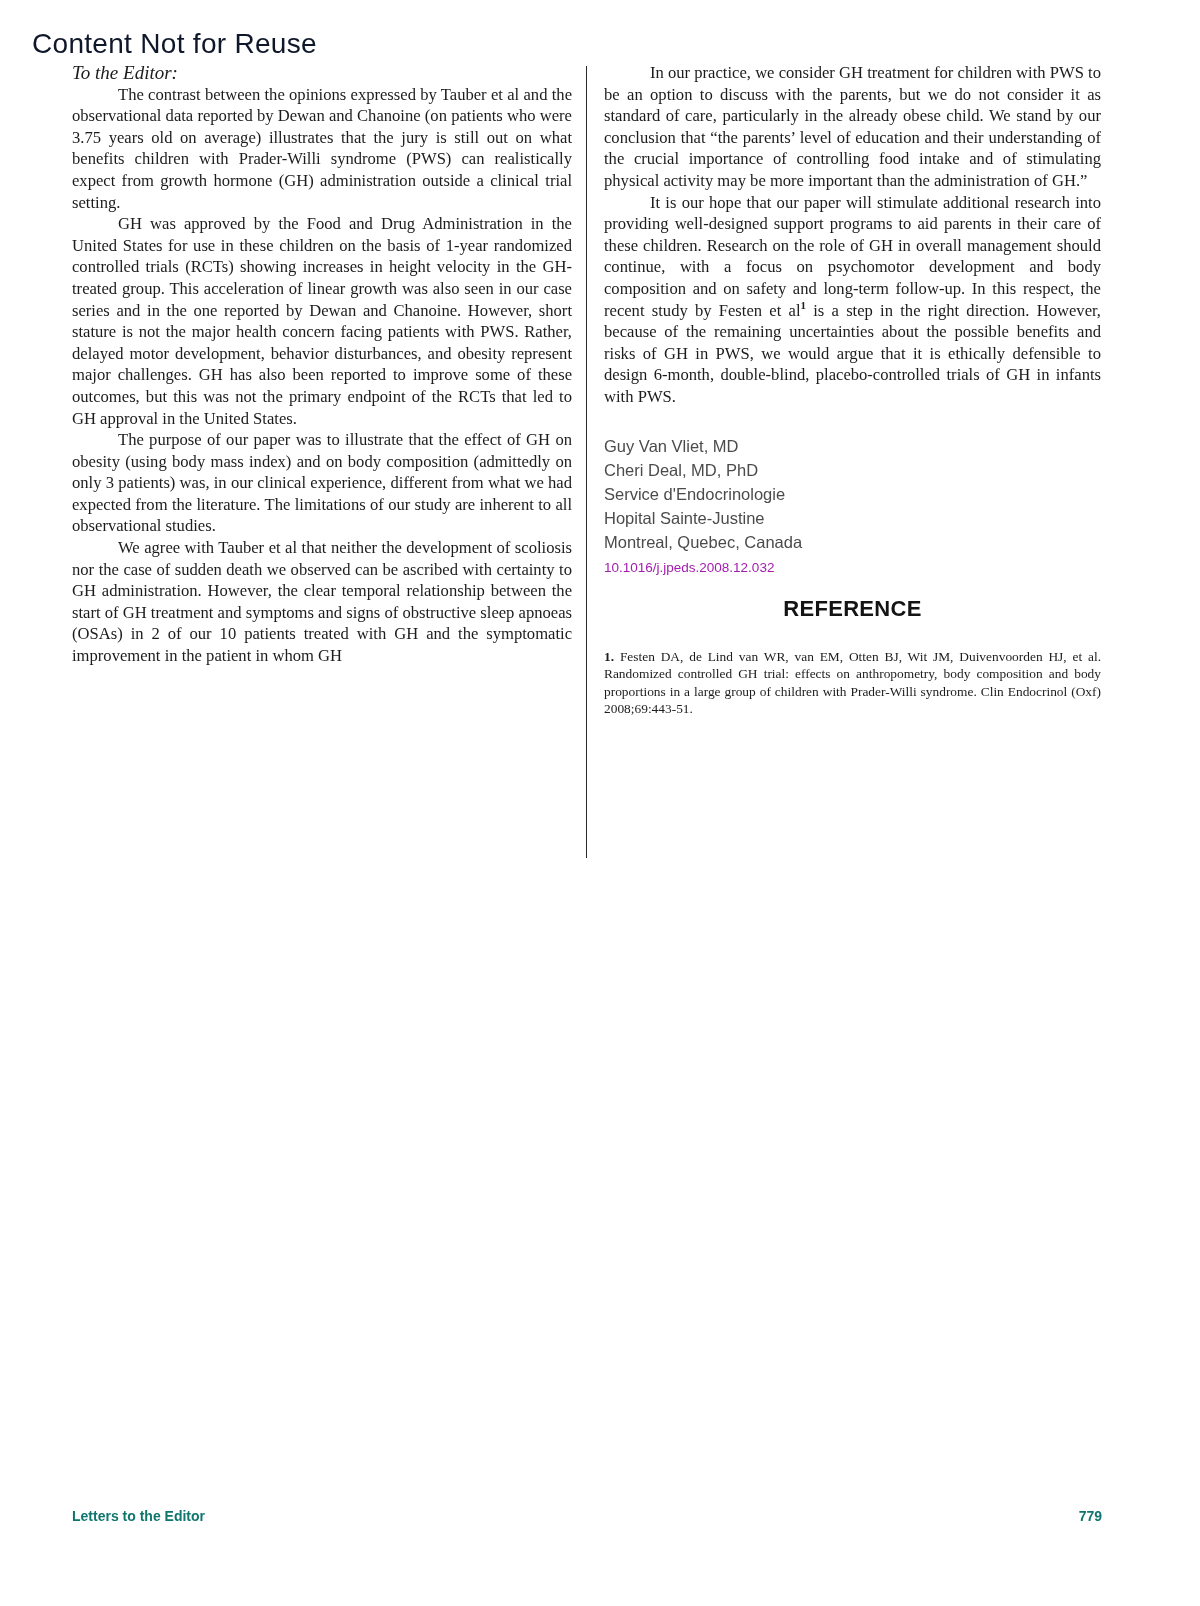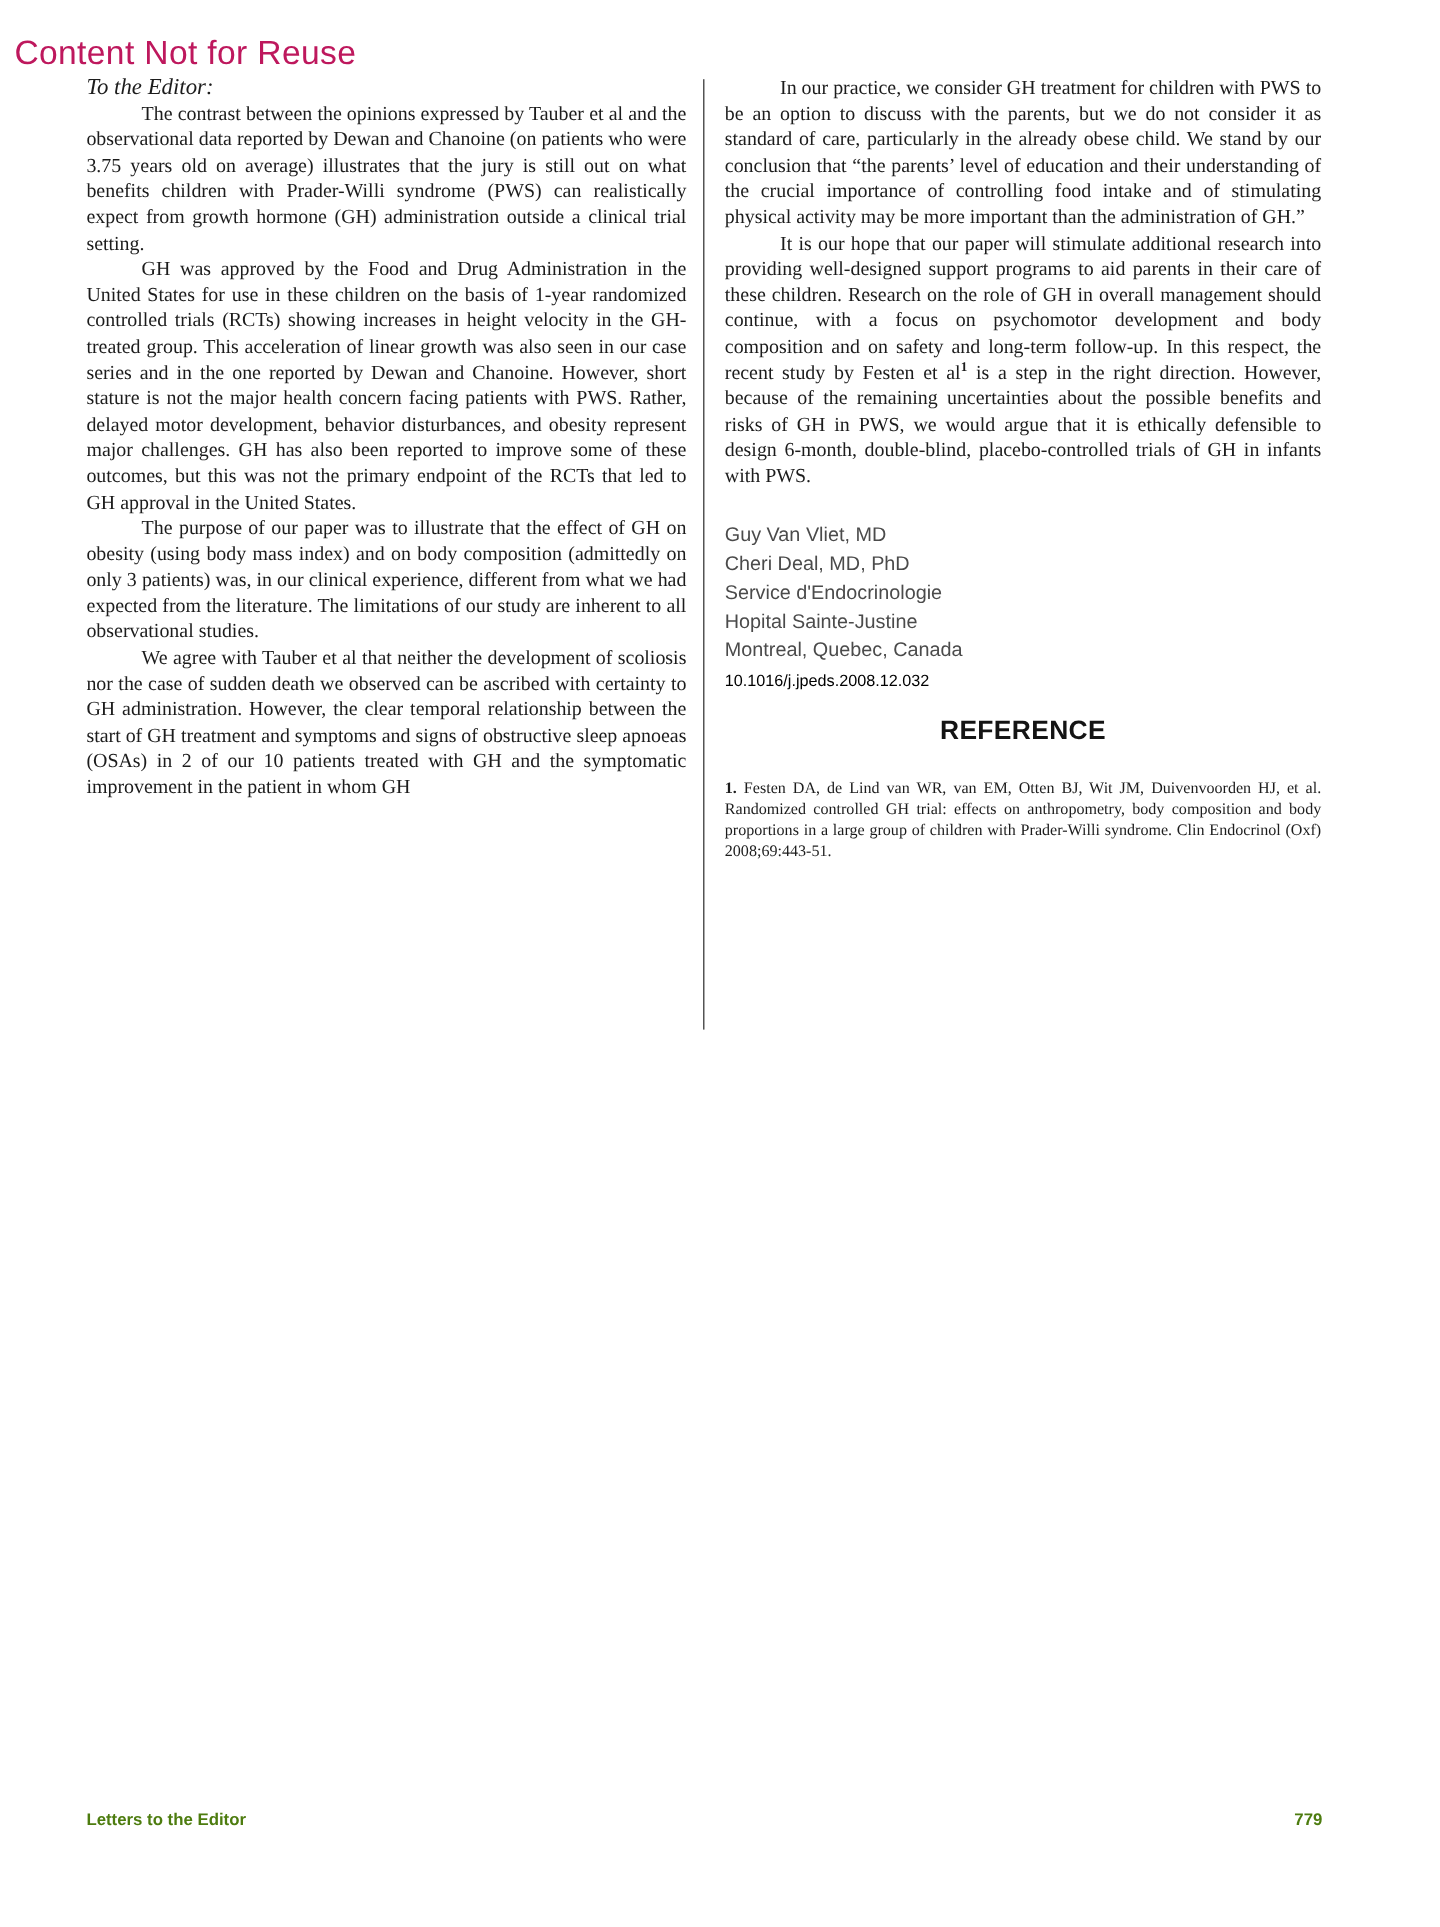--- a/index.html
+++ b/index.html
@@ -4,23 +4,23 @@
 <style>
   * { margin:0; padding:0; box-sizing:border-box; }
   html,body { background:#ffffff; }
   body {
     width:1200px; height:1606px; position:relative;
     font-family:"Liberation Serif", serif;
     color:#1c1c1c;
     overflow:hidden;
   }
   .watermark {
-    position:absolute; left:12px; top:28px;
+    position:absolute; left:32px; top:28px;
     font-family:"Liberation Sans", sans-serif;
-    font-size:28px; color:#be185d; letter-spacing:0.3px;
+    font-size:28px; color:#0f172a; letter-spacing:0.3px;
   }
   .columns {
     position:absolute; left:72px; top:62px; width:1030px;
     display:flex; align-items:flex-start;
   }
   .col-left { width:500px; }
   .divider {
     width:1px; background:#2a2a2a; height:792px;
     margin:4px 17px 0 14px; flex:0 0 1px;
   }
@@ -30,39 +30,39 @@
   }
   .indent { text-indent:46px; }
   .salutation {
     font-style:italic; font-size:19px; line-height:21.6px;
   }
   .signature {
     margin-top:26px; text-align:left;
     font-family:"Liberation Sans", sans-serif;
     font-size:16.5px; line-height:24px; color:#4b4b4b;
   }
-  .signature .doi { font-size:13.5px; color:#000000; margin-top:2px; }
+  .signature .doi { font-size:13.5px; color:#a21caf; margin-top:2px; }
   .ref-heading {
     font-family:"Liberation Sans", sans-serif;
     font-size:22px; font-weight:bold; text-align:center;
     margin-top:16px; color:#141414; letter-spacing:0.3px;
   }
   .reference {
     font-size:13.4px; line-height:17.6px; text-align:justify; margin-top:26px;
   }
   .ref-num { font-weight:bold; }
   sup.cite {
     font-size:11px; font-weight:bold; line-height:0;
     vertical-align:super; cursor:pointer;
   }
   .footer {
     position:absolute; left:72px; width:1030px; top:1508px;
     display:flex; justify-content:space-between;
     font-family:"Liberation Sans", sans-serif;
-    font-size:14px; font-weight:bold; color:#4d7c0f;
+    font-size:14px; font-weight:bold; color:#0f766e;
   }
 </style>
 </head>
 <body>
 
 <div class="page">
 
   <div class="watermark">Content Not for Reuse</div>
 
   <div class="columns">

